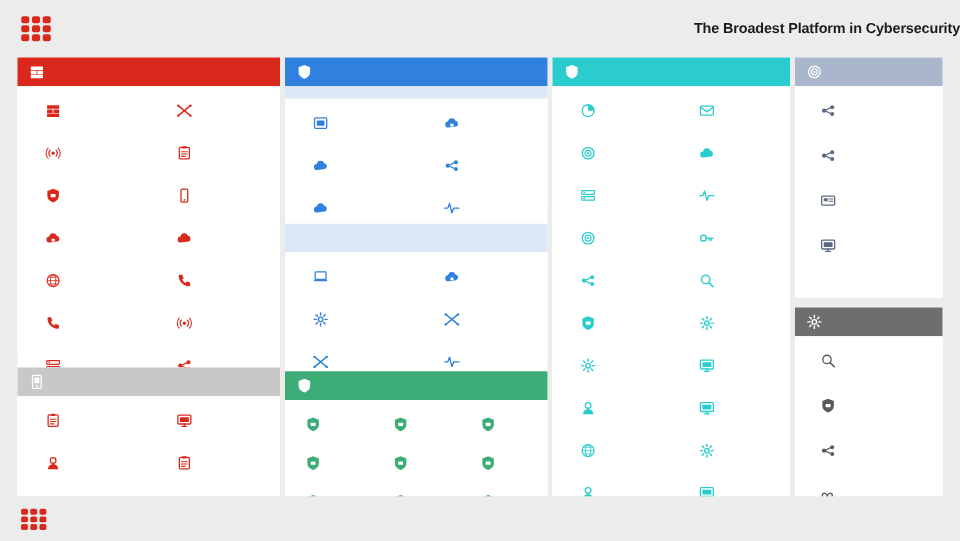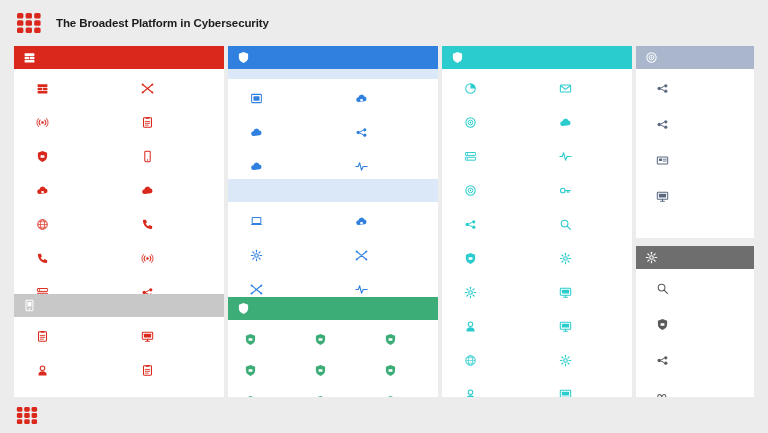--- a/index.html
+++ b/index.html
@@ -7,21 +7,21 @@
     width:768px;height:433px;
     background:#ececec;
     font-family:"Liberation Sans","DejaVu Sans",sans-serif;
     overflow:hidden;
     position:relative;
   }
   
   #topbar{
     position:absolute;left:0;top:0;width:768px;height:46px;
     background:#ececec;
-    display:flex;align-items:center;
+    display:flex;align-items:center;justify-content:space-between;
   }
   #brand-logo{margin-left:16px;width:28px;height:22px;flex:0 0 auto;}
   #page-title{
     margin-left:12px;
     font-size:11.5px;font-weight:bold;color:#1b1b1b;
     letter-spacing:-0.1px;white-space:nowrap;
   }
   
   #footer{
     position:absolute;left:0;bottom:0;width:768px;height:36px;

